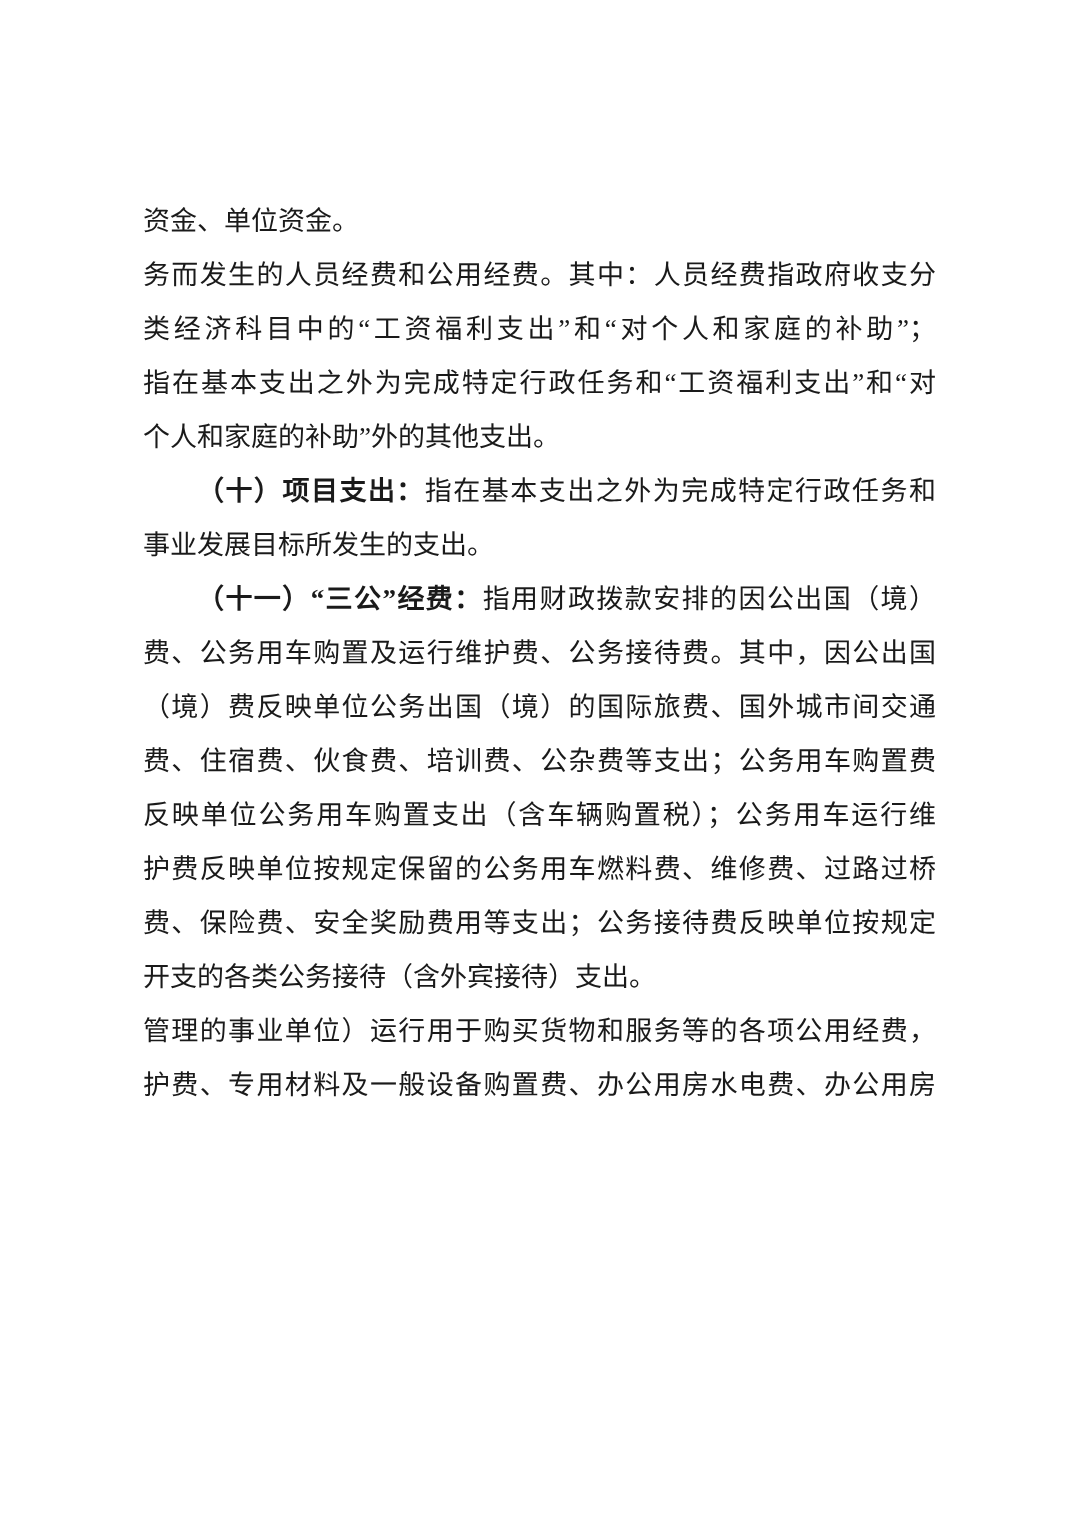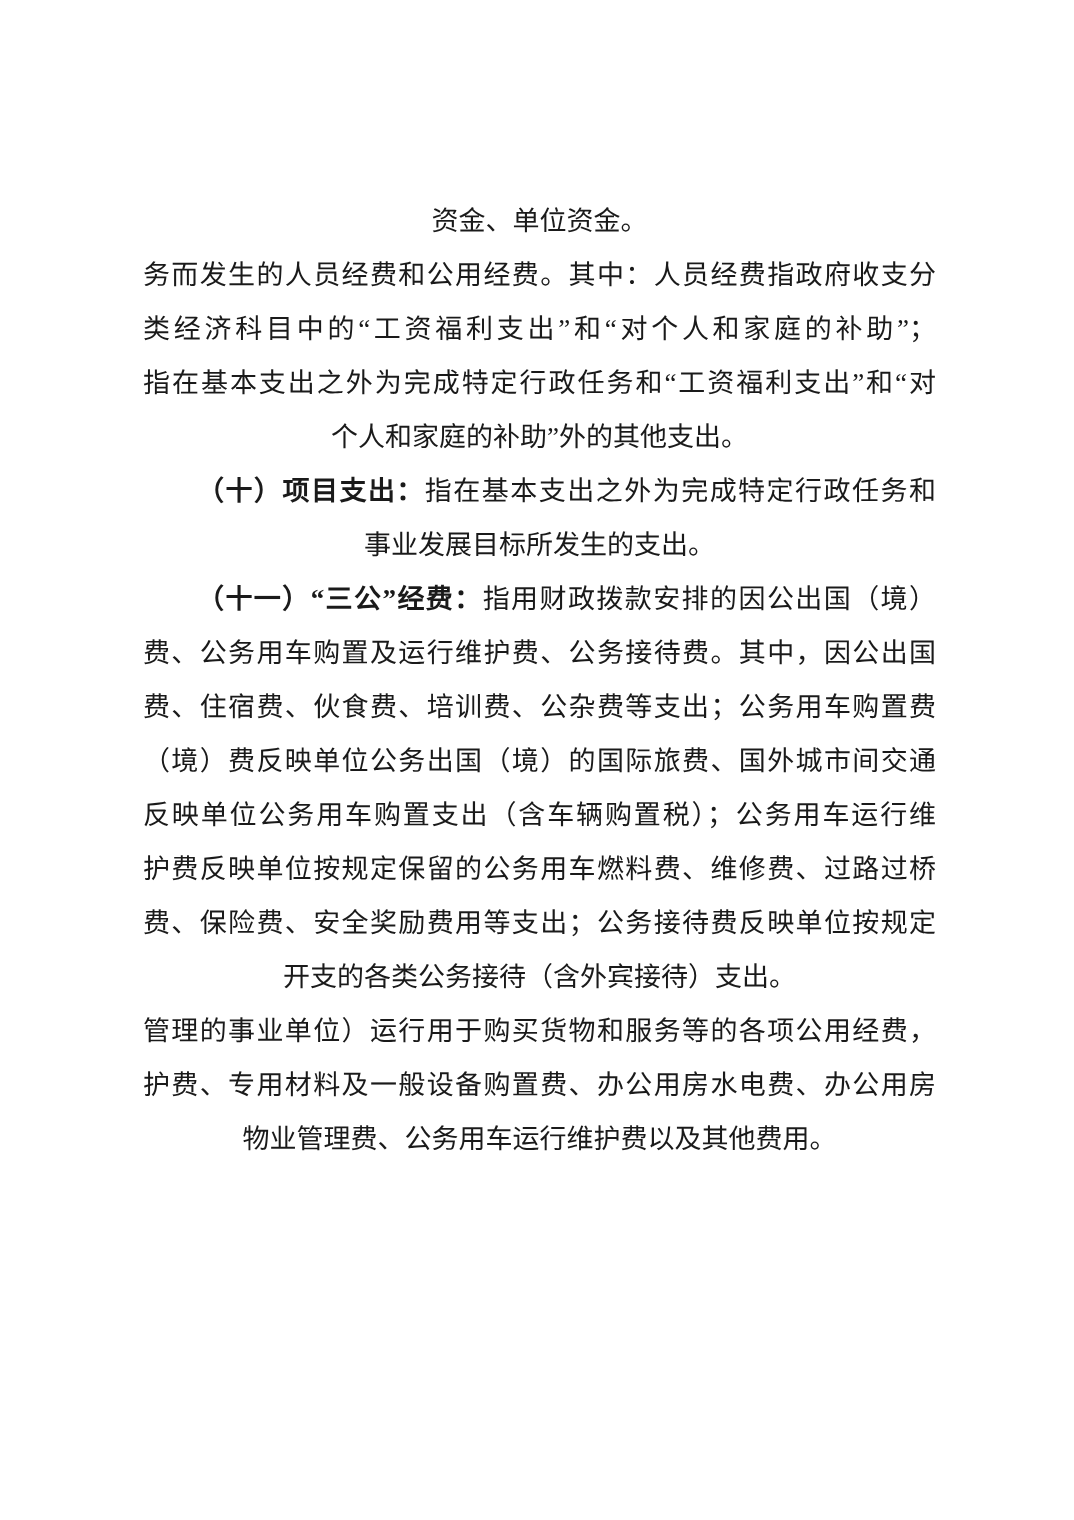--- a/index.html
+++ b/index.html
@@ -23,21 +23,21 @@
     top: 194px;
     width: 793px;
     font-size: 27px;
     line-height: 54px;
     color: #1a1a1a;
     letter-spacing: 0;
   }
   .line {
     height: 54px;
     overflow: hidden;
-    text-align: center;
+    text-align: left;
   }
   .line.justify {
     text-align: justify;
     text-align-last: justify;
   }
   .line.indent {
     padding-left: 54px; 
   }
   .seg-bold {
     font-weight: 700;
@@ -61,34 +61,33 @@
     <div class="line"><span>个人和家庭的补助”外的其他支出。</span></div>
 
     <div class="line indent justify"><span class="seg-bold">（十）项目支出：</span><span>指在基本支出之外为完成特定行政任务和</span></div>
 
     <div class="line"><span>事业发展目标所发生的支出。</span></div>
 
     <div class="line indent justify"><span class="seg-bold">（十一）“三公”经费：</span><span>指用财政拨款安排的因公出国（境）</span></div>
 
     <div class="line justify"><span>费、公务用车购置及运行维护费、公务接待费。其中，因公出国</span></div>
 
+    <div class="line justify"><span>（境）费反映单位公务出国（境）的国际旅费、国外城市间交通</span></div>
+
     <div class="line justify"><span>费、住宿费、伙食费、培训费、公杂费等支出；公务用车购置费</span></div>
-
-    <div class="line justify"><span>（境）费反映单位公务出国（境）的国际旅费、国外城市间交通</span></div>
 
     <div class="line justify"><span>反映单位公务用车购置支出（含车辆购置税）；公务用车运行维</span></div>
 
     <div class="line justify"><span>护费反映单位按规定保留的公务用车燃料费、维修费、过路过桥</span></div>
 
     <div class="line justify"><span>费、保险费、安全奖励费用等支出；公务接待费反映单位按规定</span></div>
 
     <div class="line"><span>开支的各类公务接待（含外宾接待）支出。</span></div>
 
 
     <div class="line justify"><span>管理的事业单位）运行用于购买货物和服务等的各项公用经费，</span></div>
 
 
     <div class="line justify"><span>护费、专用材料及一般设备购置费、办公用房水电费、办公用房</span></div>
 
-    <div class="line"><span>物业管理费、公务用车运行维护费以及其他费用。</span></div>
 
   </div>
 </div>
 
 </body></html>

